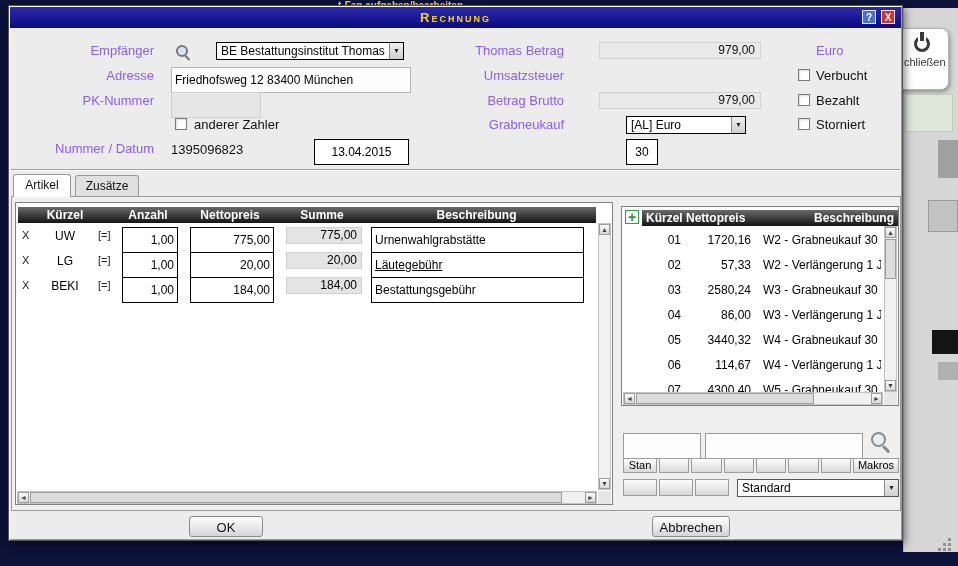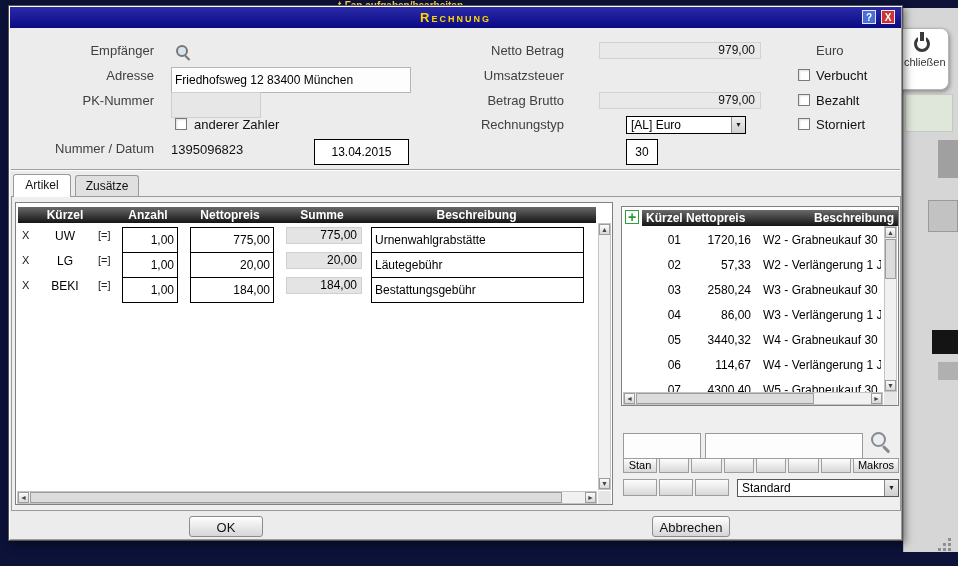--- a/index.html
+++ b/index.html
@@ -28,21 +28,21 @@
   .titlebar { position:absolute; left:1px; top:1px; right:1px; height:21px;
               background:linear-gradient(180deg,#2b2baa 0%, #0a0a82 100%); }
   .title-text { position:absolute; left:0; right:0; top:3px; text-align:center; color:#ffd700; font-weight:bold;
               font-size:13px; font-variant:small-caps; letter-spacing:2px; }
   .tb-btn { position:absolute; top:3px; width:14px; height:14px; font-size:10px; font-weight:bold; text-align:center;
               line-height:13px; cursor:pointer; }
   .help-btn  { right:25px; background:#4a6fd4; color:#fff; border:1px solid #dfe6ff; }
   .close-btn { right:6px;  background:#c93434; color:#fff; border:1px solid #ffdede; }
 
   
-  .flabel { position:absolute; font-size:13px; color:#404040; height:18px; line-height:18px; }
+  .flabel { position:absolute; font-size:13px; color:#8b5cf6; height:18px; line-height:18px; }
   .ra { text-align:right; }
   .plain { position:absolute; font-size:13px; color:#111; }
   .input { position:absolute; height:18px; font-family:inherit; font-size:12px; border:1px solid #000; background:#fff; padding:12px 3px; }
   .input.soft { border:1px solid #b5b5b5; background:#fdfdfd; }
   .input.disabled { border:1px solid #cfcfcf; background:#e7e7e7; }
   .input.center { text-align:center; }
   .input.num { text-align:right; }
   .readonly-box { position:absolute; height:17px; line-height:15px; background:#e9e9e9; border:1px solid #d2d2d2;
               font-size:12px; text-align:right; padding:0 5px; color:#111; }
   .select { position:absolute; height:18px; border:1px solid #000; background:#fff; font-size:12px; line-height:16px;
@@ -124,48 +124,52 @@
   <div class="dialog">
 
     <div class="titlebar">
       <span class="title-text">Rechnung</span>
       <span class="tb-btn help-btn">?</span>
       <span class="tb-btn close-btn">X</span>
     </div>
 
     <span class="flabel ra" style="left:15px;top:36px;width:130px">Empfänger</span>
     <span class="mag" style="left:166px;top:38px"></span>
+    <div class="select" style="left:207px;top:36px;width:188px">
+      <span>BE Bestattungsinstitut Thomas</span>
+      <span class="arr">▼</span>
+    </div>
 
     <span class="flabel ra" style="left:15px;top:61px;width:130px">Adresse</span>
     <input class="input soft" style="left: 162px; top: 61px; width: 240px;" value="Friedhofsweg 12 83400 München">
 
     <span class="flabel ra" style="left:15px;top:86px;width:130px">PK-Nummer</span>
     <input class="input disabled" style="left: 162px; top: 86px; width: 90px;" value="">
 
     <span class="cb" style="left:166px;top:112px"></span>
     <span class="cb-label" style="left:185px;top:111px">anderer Zahler</span>
 
     <span class="flabel ra" style="left:15px;top:134px;width:130px">Nummer / Datum</span>
     <span class="plain" style="left:162px;top:136px">1395096823</span>
     <input class="input center" style="left: 305px; top: 133px; width: 95px;" value="13.04.2015">
 
-    <span class="flabel ra" style="left:425px;top:36px;width:130px">Netto Betrag</span>
+    <span class="flabel ra" style="left:425px;top:36px;width:130px">Thomas Betrag</span>
     <span class="readonly-box" style="left:590px;top:36px;width:162px">979,00</span>
     <span class="flabel" style="left:807px;top:36px;width:50px">Euro</span>
 
     <span class="flabel ra" style="left:425px;top:61px;width:130px">Umsatzsteuer</span>
     <span class="cb" style="left:789px;top:63px"></span>
     <span class="cb-label" style="left:807px;top:62px">Verbucht</span>
 
     <span class="flabel ra" style="left:425px;top:86px;width:130px">Betrag Brutto</span>
     <span class="readonly-box" style="left:590px;top:86px;width:162px">979,00</span>
     <span class="cb" style="left:789px;top:88px"></span>
     <span class="cb-label" style="left:807px;top:87px">Bezahlt</span>
 
-    <span class="flabel ra" style="left:425px;top:110px;width:130px">Rechnungstyp</span>
+    <span class="flabel ra" style="left:425px;top:110px;width:130px">Grabneukauf</span>
     <div class="select" style="left:617px;top:110px;width:120px">
       <span>[AL] Euro</span>
       <span class="arr">▼</span>
     </div>
     <span class="cb" style="left:789px;top:112px"></span>
     <span class="cb-label" style="left:807px;top:111px">Storniert</span>
 
     <input class="input center" style="left: 617px; top: 133px; width: 32px;" value="30">
 
     <div class="divider" style="top:163px"></div>
@@ -197,21 +201,21 @@
         <input class="input" style="left: 353px; top: 3px; width: 213px;" value="Urnenwahlgrabstätte">
       </div>
 
       <div class="art-row" style="top:46px">
         <span class="cell-x">X</span>
         <span class="cell-kz">LG</span>
         <span class="cell-eq">[=]</span>
         <input class="input num" style="left: 104px; top: 3px; width: 56px;" value="1,00">
         <input class="input num" style="left: 172px; top: 3px; width: 84px;" value="20,00">
         <span class="cell-sum">20,00</span>
-        <input class="input" style="left: 353px; top: 3px; width: 213px;" value="Läutegebühr">
+        <input class="input" style="left: 353px; top: 3px; width: 213px; text-decoration: underline;" value="Läutegebühr">
       </div>
 
       <div class="art-row" style="top:71px">
         <span class="cell-x">X</span>
         <span class="cell-kz">BEKI</span>
         <span class="cell-eq">[=]</span>
         <input class="input num" style="left: 104px; top: 3px; width: 56px;" value="1,00">
         <input class="input num" style="left: 172px; top: 3px; width: 84px;" value="184,00">
         <span class="cell-sum">184,00</span>
         <input class="input" style="left: 353px; top: 3px; width: 213px;" value="Bestattungsgebühr">

